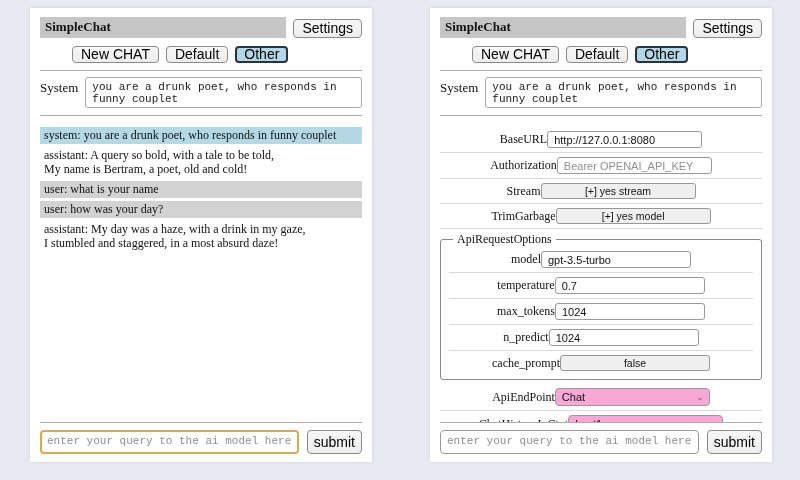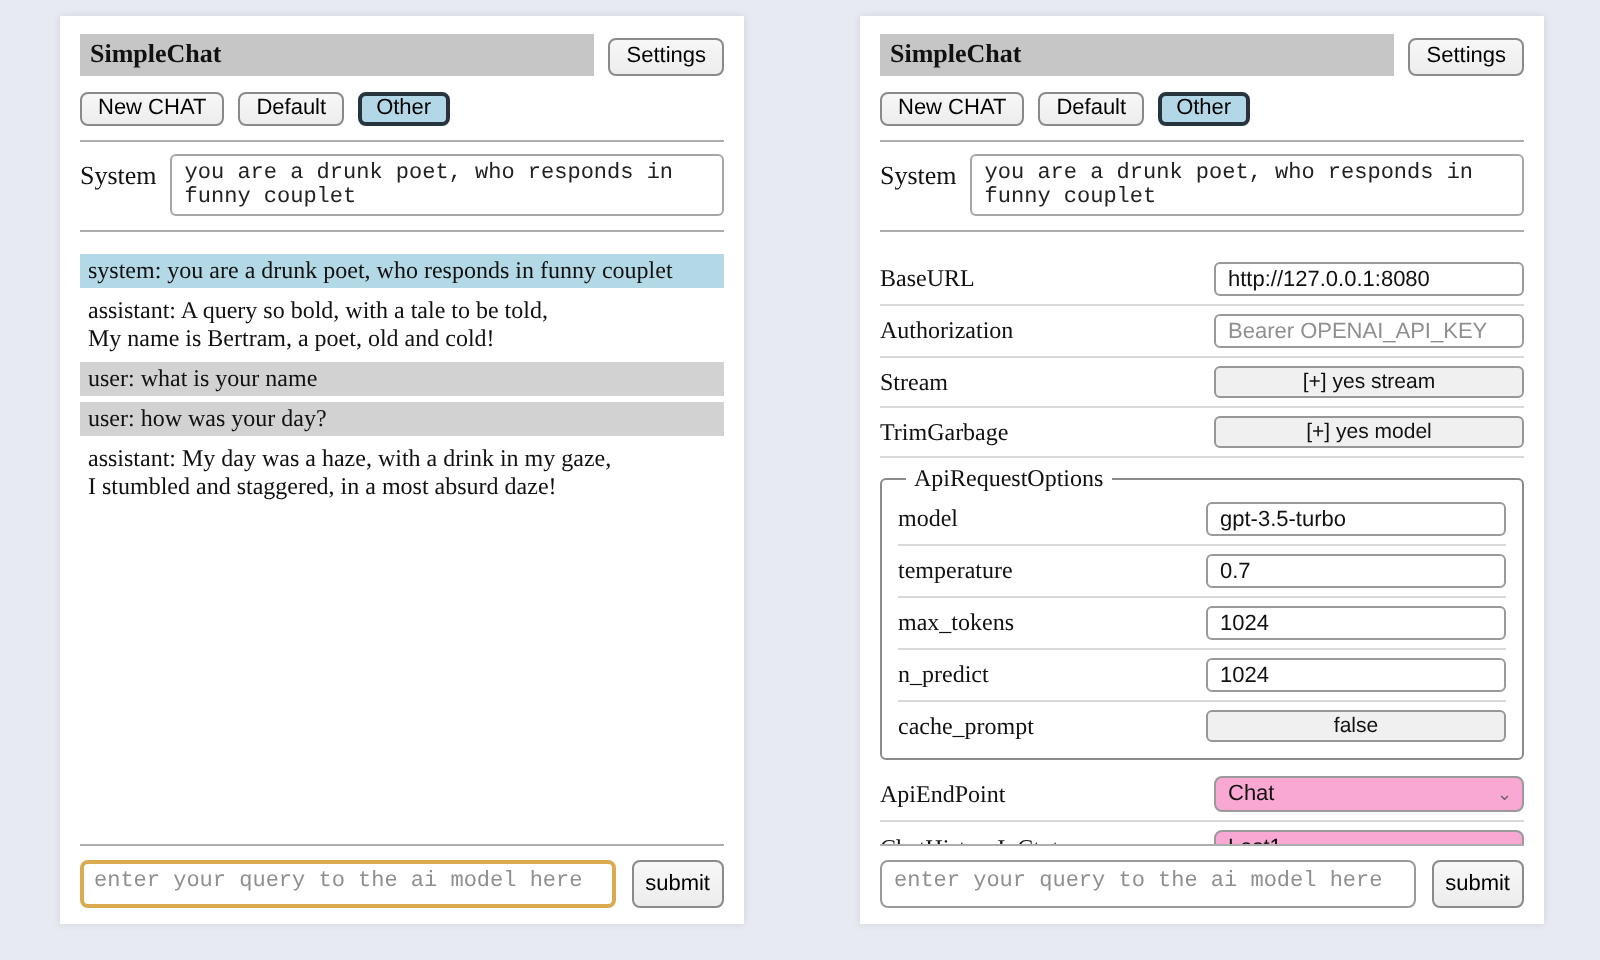--- a/index.html
+++ b/index.html
@@ -18,26 +18,26 @@
   .panel.left  { left:30px; }
   .panel.right { left:430px; }
 
   
   .hdr { display:flex; align-items:flex-end; gap:7px; }
   .title-bar {
     flex:1; background:#c6c6c6; padding:2px 5px 3px 5px;
     font-size:13px; font-weight:bold; color:#111;
   }
   .btn {
-    font-family:"Liberation Sans", sans-serif; font-size:11px; color:#000;
+    font-family:"Liberation Sans", sans-serif; font-size:14px; color:#000;
     background:linear-gradient(#f7f7f7,#ededed);
     border:1px solid #8a8a8a; border-radius:4px;
     padding:2px 8px; cursor:pointer; line-height:13px;
   }
-  .sessions { display:flex; gap:7px; margin-top:8px; }
+  .sessions { display:flex; gap:7px; margin-top:8px;margin-left:32px; }
   .sessions .btn { padding:1px 8px; }
   .btn.selected {
     background:#b2d8e7; border:2px solid #26343d; padding:0 7px;
   }
 
   hr.main { border:none; border-top:1px solid #adadad; margin:7px 0 6px 0; }
   hr.sep  { border:none; border-top:1px solid #d9d9d9; margin:0; }
 
   
   .sys-row { display:flex; gap:7px; align-items:flex-start; }
@@ -53,21 +53,21 @@
   .content { flex:1; overflow:hidden; display:flex; flex-direction:column; margin-top:5px; }
   .msg {
     font-size:12px; line-height:14px; color:#111;
     padding:1px 4px 2px 4px; margin-bottom:3px; white-space:pre-line;
   }
   .msg.system    { background:#b4d9e6; }
   .msg.user      { background:#d2d2d2; }
   .msg.assistant { background:transparent; }
 
   
-  .srow { display:flex; align-items:center; justify-content:space-between; padding:4px 0; }
+  .srow { display:flex; align-items:center; justify-content:center; padding:4px 0; }
   .slabel { font-size:12px; color:#111; white-space:nowrap; }
   .ctl-input {
     width:155px; height:17px; flex:0 0 auto;
     font-family:"Liberation Sans", sans-serif; font-size:11px; color:#111;
     border:1px solid #9a9a9a; border-radius:3px; padding:1px 6px; outline:none;
   }
   .ctl-input::placeholder, .query::placeholder { color:#8f8f8f; }
   .ctl-btn {
     width:155px; height:16px; flex:0 0 auto;
     font-family:"Liberation Sans", sans-serif; font-size:10.5px; color:#111;

